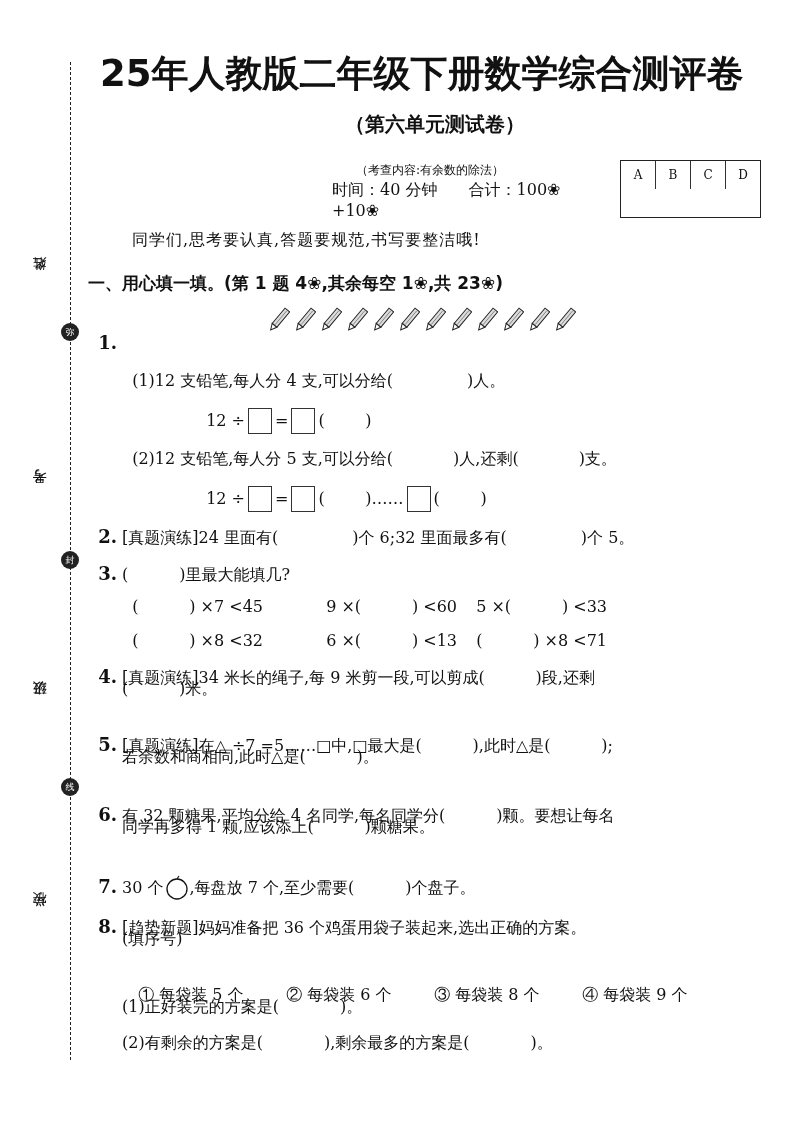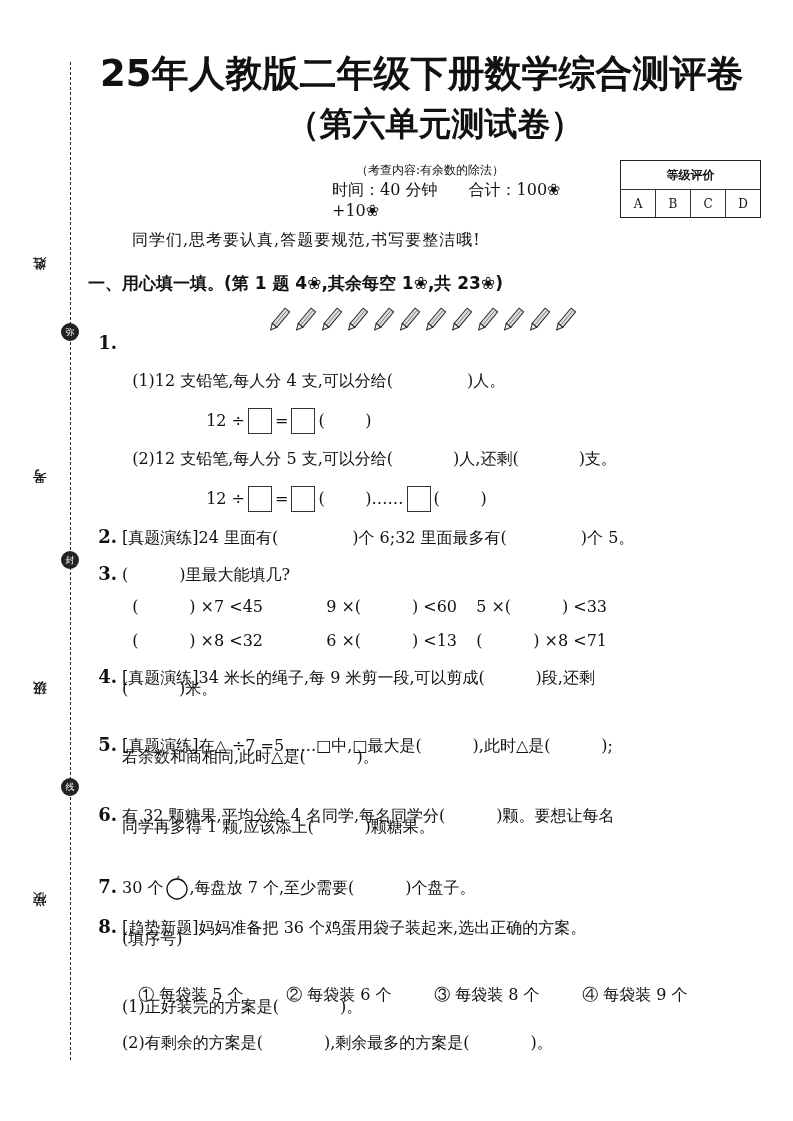--- a/index.html
+++ b/index.html
@@ -1,19 +1,19 @@
 <!DOCTYPE html>
 <html><head>
 <meta charset="utf-8">
 <style>
   html, body { margin: 0; padding: 0; background: #ffffff; }
   body { width: 793px; height: 1121px; position: relative; overflow: hidden; color: #111; font-family: "DejaVu Serif", "Liberation Serif", serif; }
   .abs { position: absolute; }
   .title { left: 100px; top: 52px; width: 670px; text-align: left; font-family: "DejaVu Sans", "Liberation Sans", sans-serif; font-weight: bold; font-size: 37px; letter-spacing: 0px; line-height: 44px; }
-  .subtitle { left: 200px; top: 104px; width: 470px; text-align: center; font-family: "DejaVu Sans", "Liberation Sans", sans-serif; font-weight: bold; font-size: 33px; line-height: 40px; }
+  .subtitle { left: 200px; top: 104px; width: 470px; text-align: center; font-family: "DejaVu Sans", "Liberation Sans", sans-serif; font-weight: bold; font-size: 20px; line-height: 40px; }
   .scope { left: 320px; top: 162px; width: 220px; text-align: center; font-size: 12px; }
   .timeline { left: 300px; top: 180px; width: 280px; font-size: 16px; margin-left: 32px; }
   .timeline span { margin-right: 26px; }
   .grade-table { left: 620px; top: 160px; width: 141px; height: 58px; border: 1.5px solid #222; box-sizing: border-box; }
   .grade-head { height: 28px; border-bottom: 1px solid #333; text-align: center; font-family: "DejaVu Sans", "Liberation Sans", sans-serif; font-size: 12px; line-height: 28px; font-weight: bold; }
   .grade-cells { display: flex; height: 28px; }
   .grade-cells div { flex: 1; text-align: center; line-height: 28px; font-size: 12px; border-right: 1px solid #333; }
   .grade-cells div:last-child { border-right: none; }
   .encourage { left: 132px; top: 230px; font-size: 16px; letter-spacing: 1px; text-align: center; }
   .section { left: 88px; top: 272px; font-size: 17px; font-weight: bold; font-family: "DejaVu Sans", "Liberation Sans", sans-serif; text-align: right; }
@@ -42,21 +42,20 @@
 
 <div class="abs title">25年人教版二年级下册数学综合测评卷</div>
 <div class="abs subtitle">（第六单元测试卷）</div>
 <div class="abs scope">（考查内容:有余数的除法）</div>
 <div class="abs timeline">
   <span>时间：40 分钟</span>
   <span>合计：100❀ +10❀</span>
 </div>
 
 <div class="abs grade-table">
-  <div class="grade-head">等级评价</div>
   <div class="grade-cells">
     <div>A</div>
     <div>B</div>
     <div>C</div>
     <div>D</div>
   </div>
 </div>
 
 <div class="abs encourage">同学们,思考要认真,答题要规范,书写要整洁哦!</div>
 <div class="abs section">一、用心填一填。(第 1 题 4❀,其余每空 1❀,共 23❀)</div>

